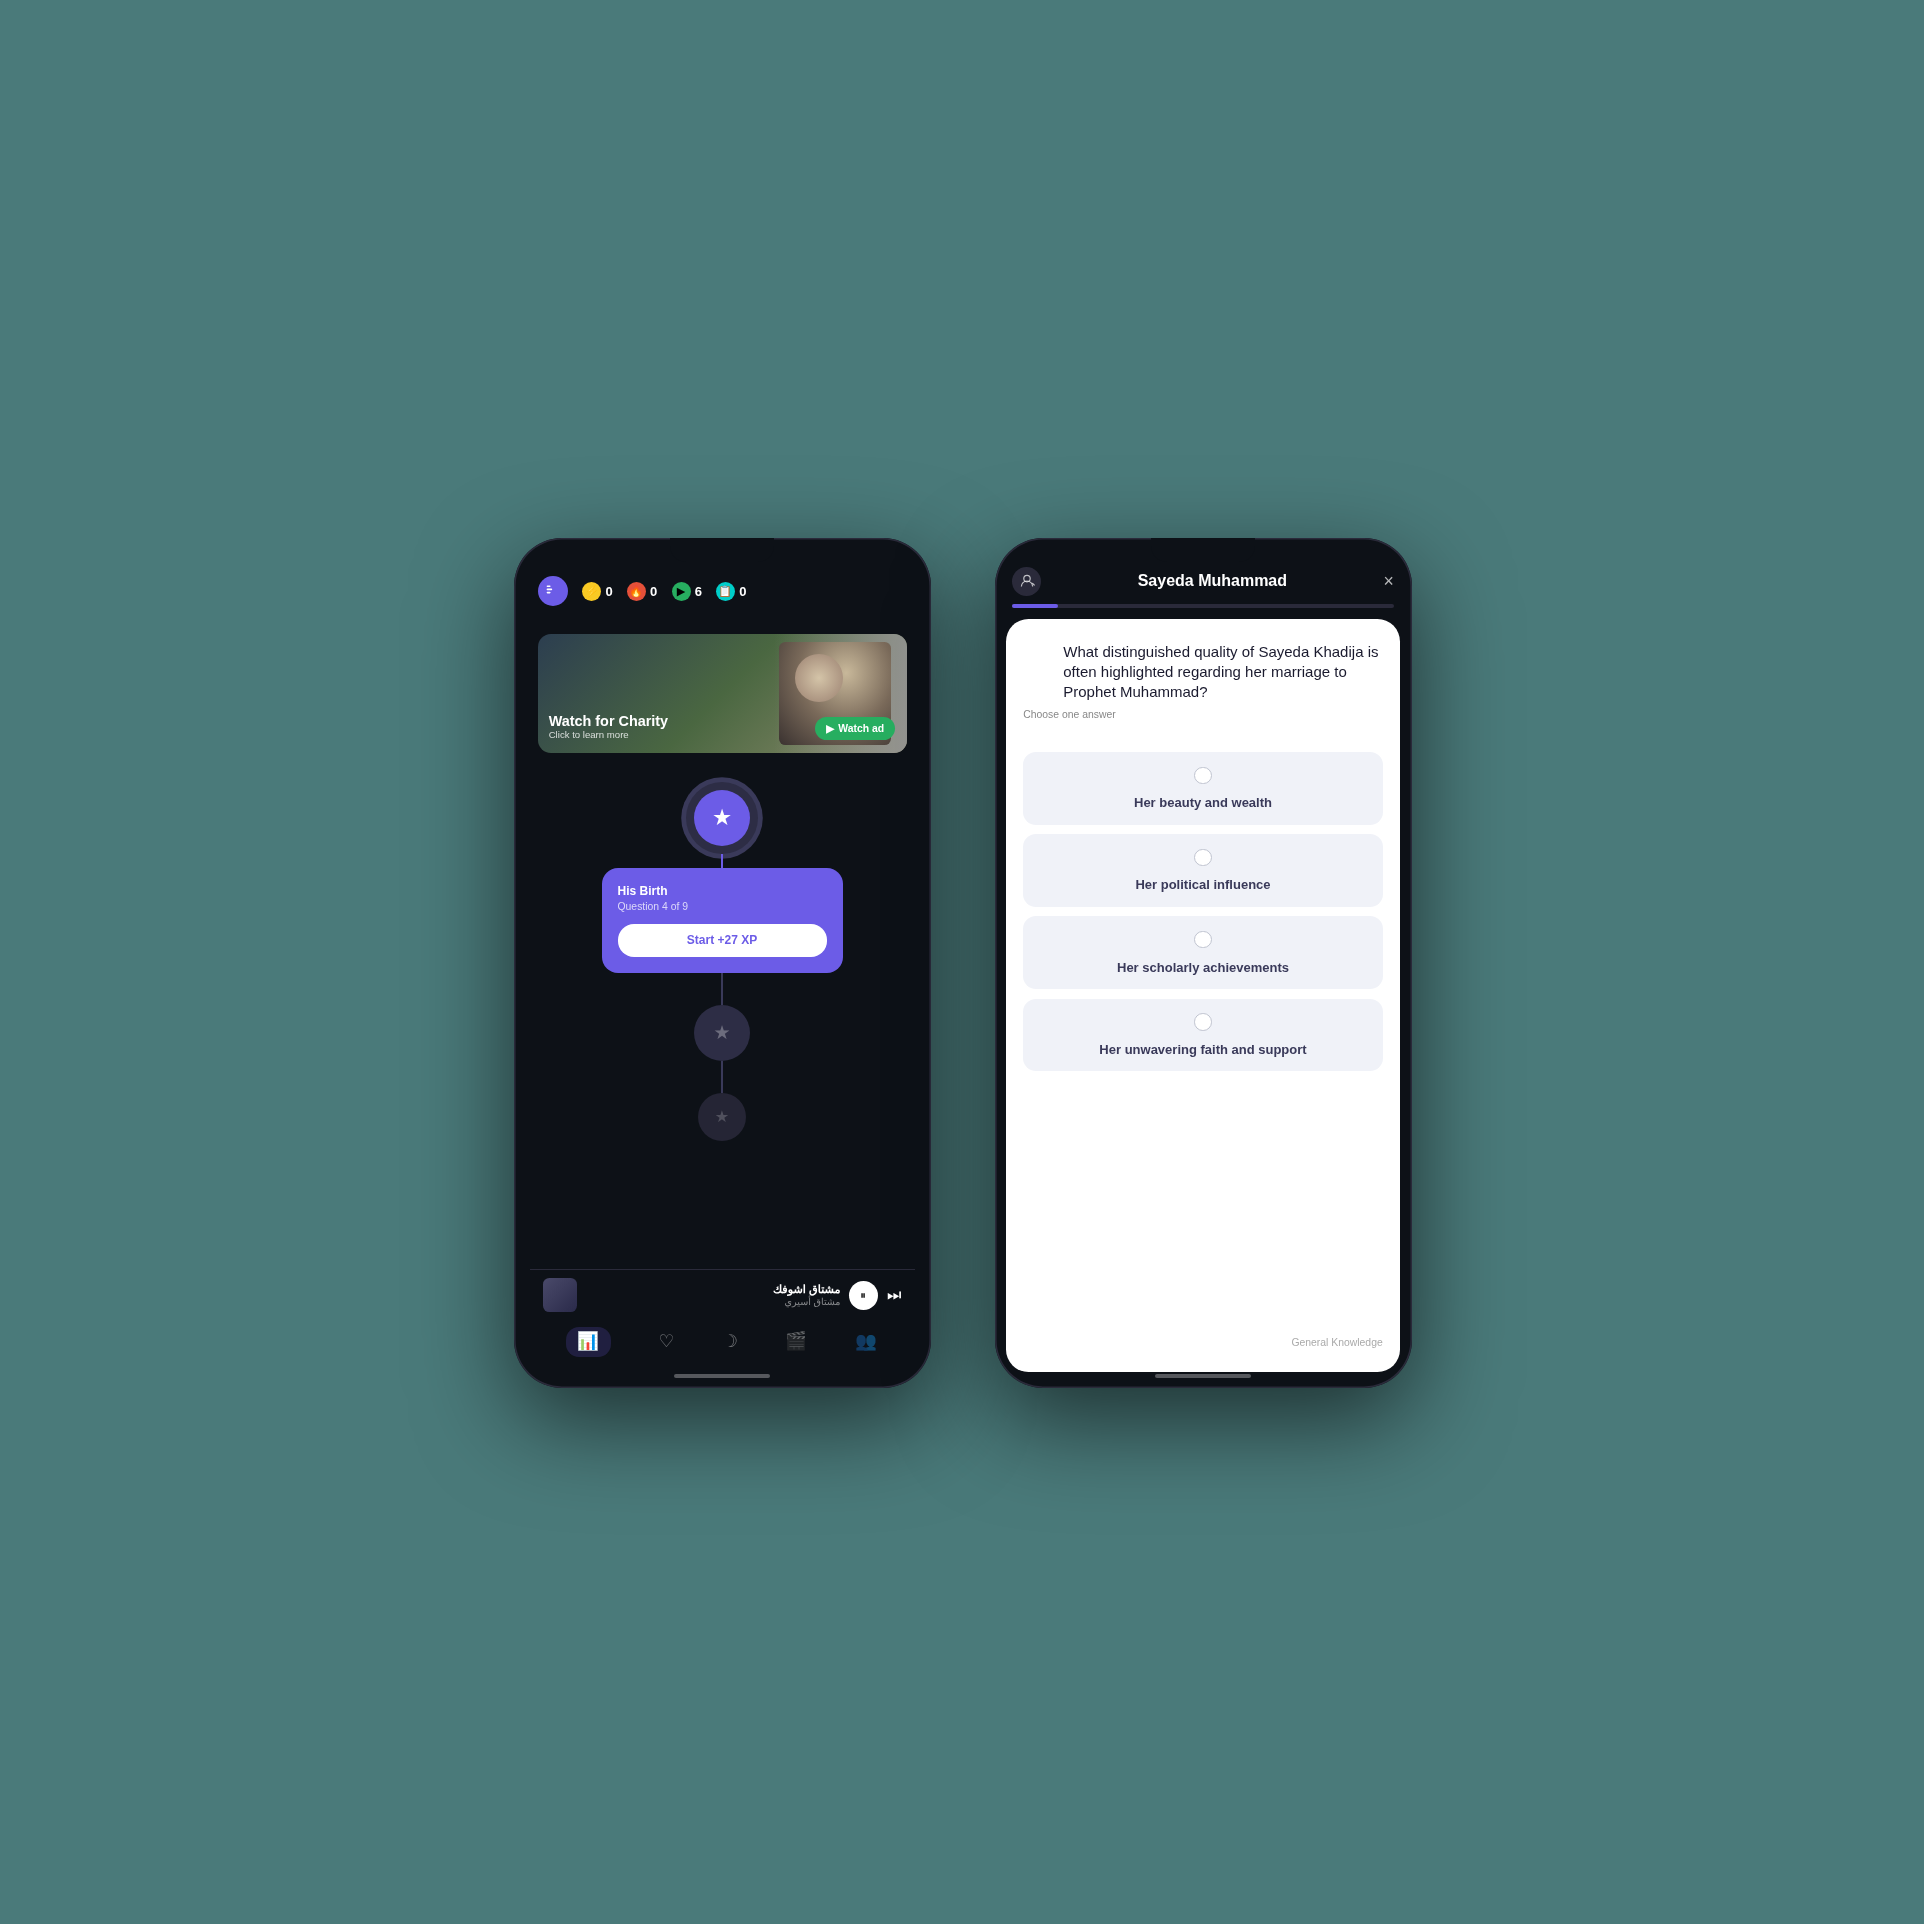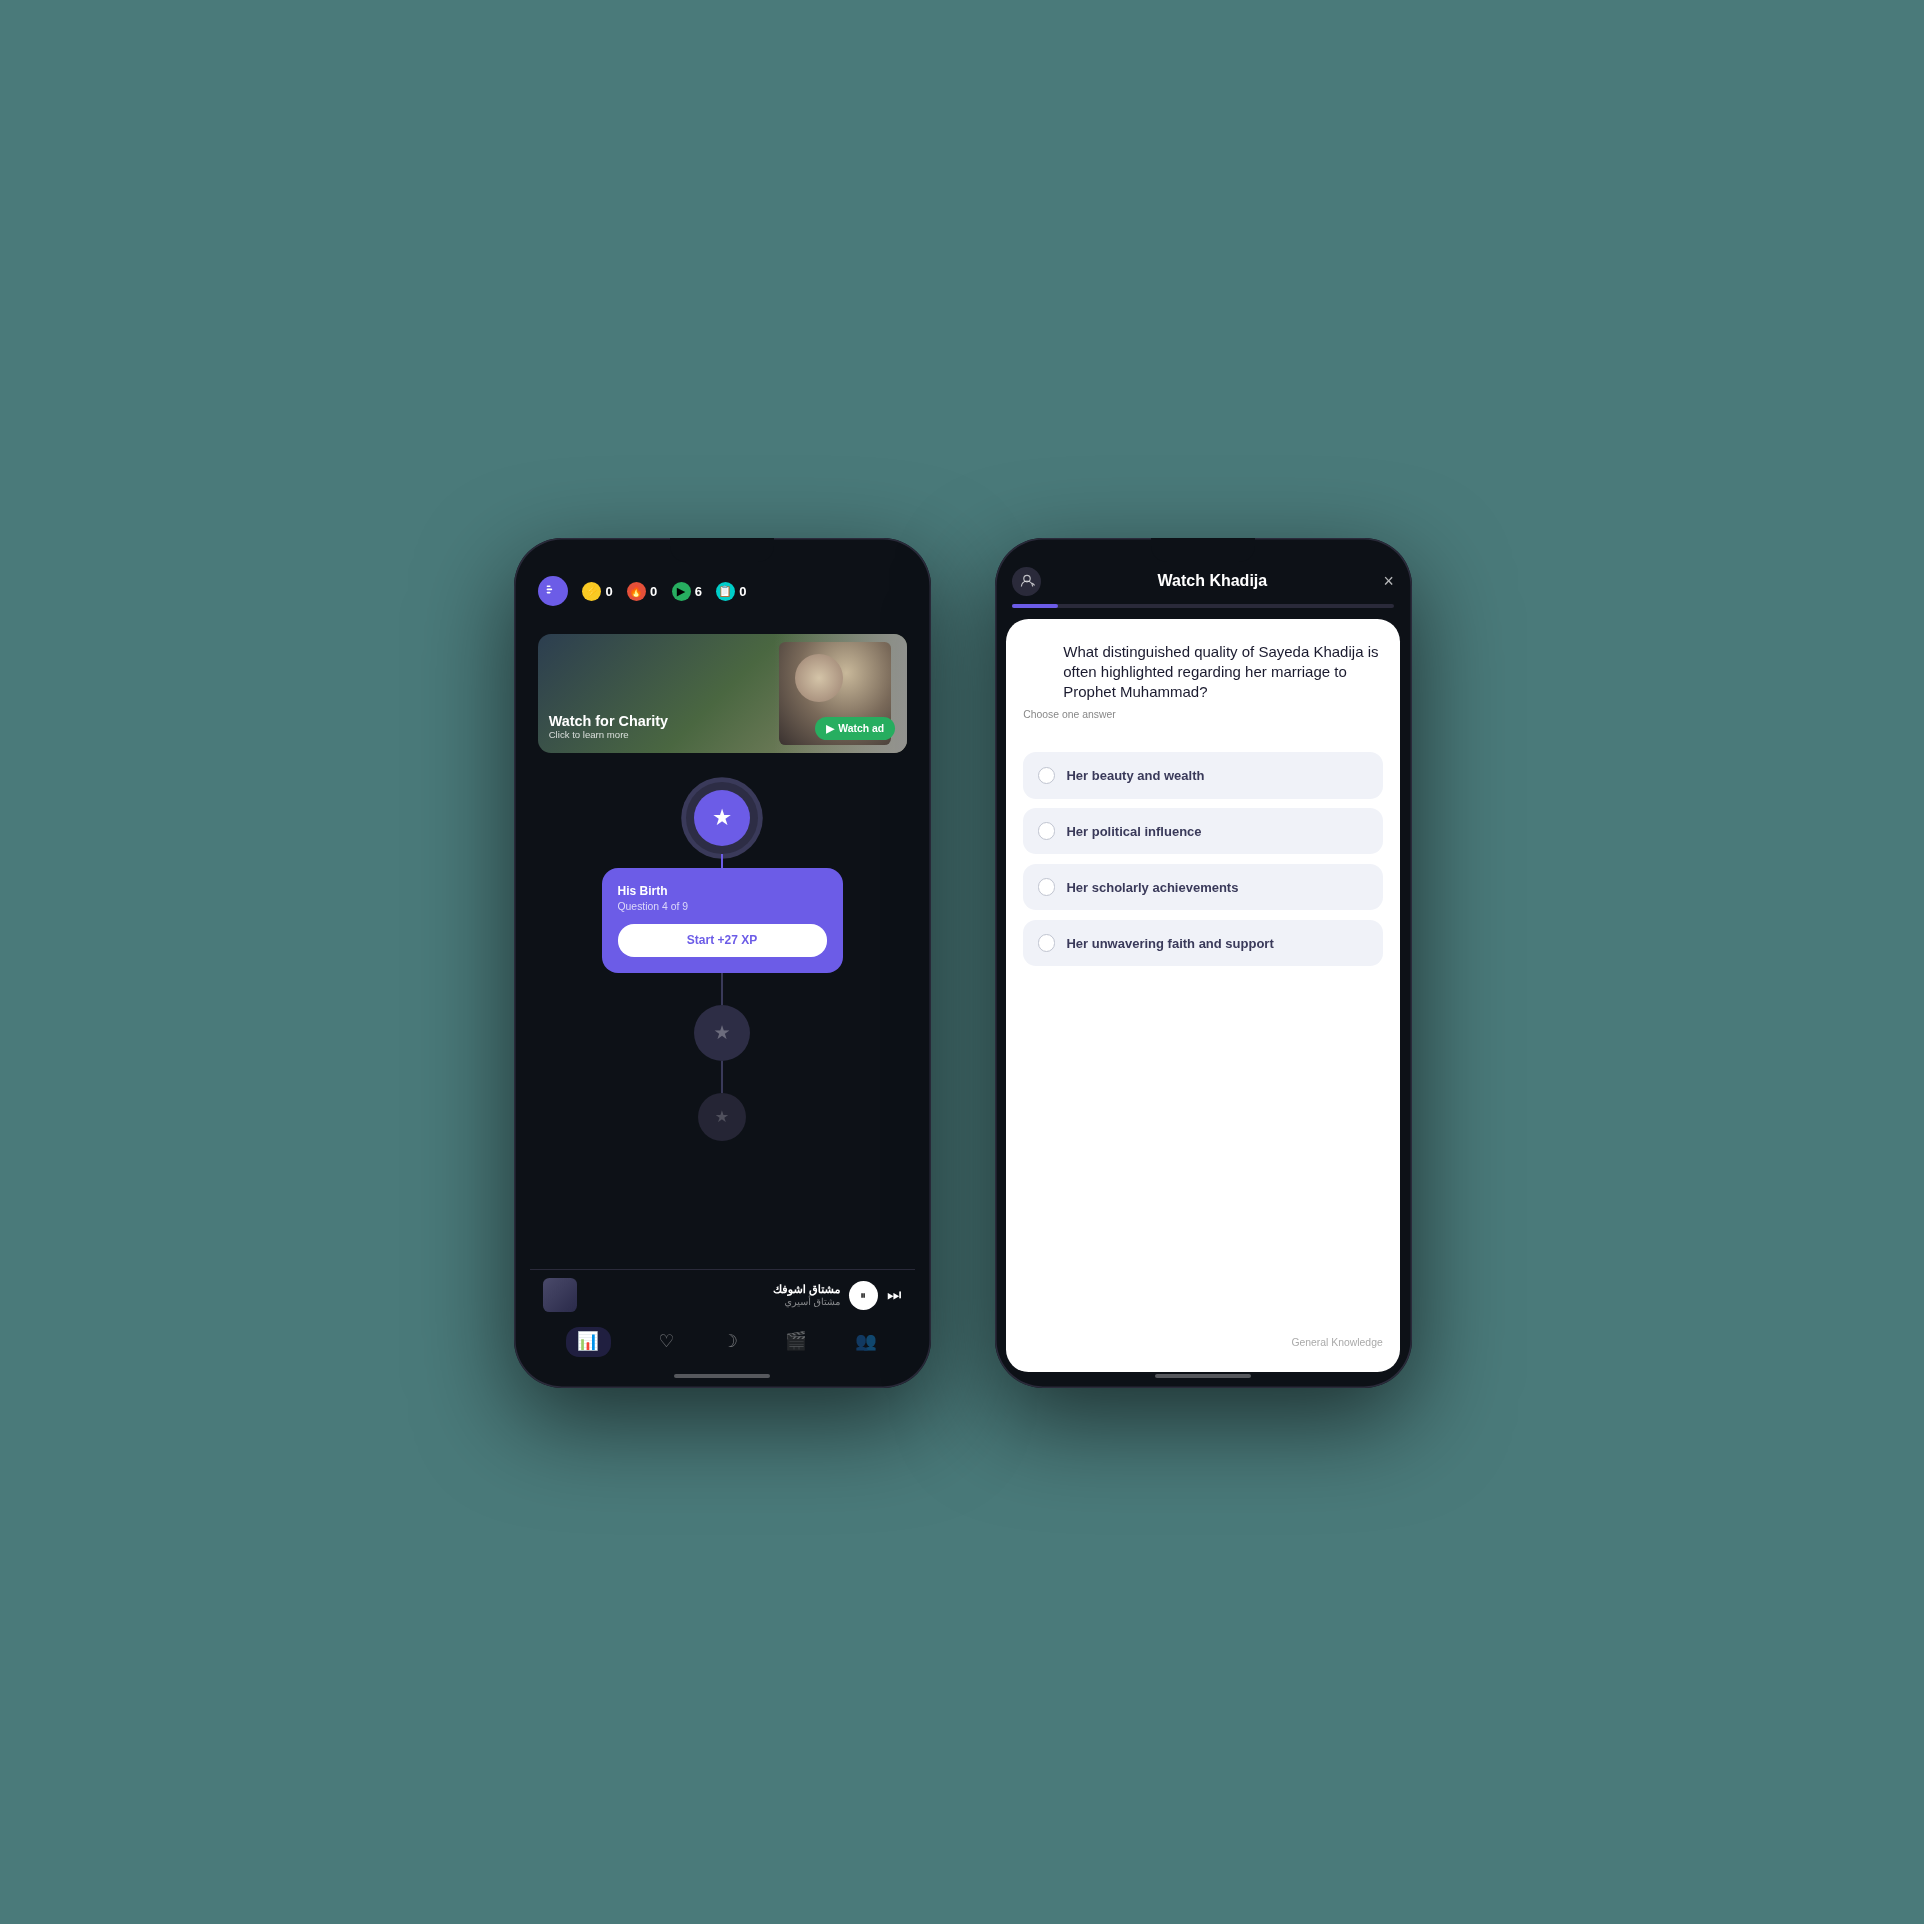--- a/index.html
+++ b/index.html
@@ -493,20 +493,21 @@
     }
 
     .answer-option {
       background: #f0f2f8;
       border-radius: 13px;
       padding: 14.4px 14.4px;
       display: flex;
       align-items: center;
       gap: 11.2px;
       cursor: pointer;
+      flex-direction: column;
     }
 
     .option-radio {
       width: 17.6px;
       height: 17.6px;
       border-radius: 50%;
       border: 1.6px solid #c0c4d0;
       background: white;
       flex-shrink: 0;
     }
@@ -651,21 +652,21 @@
     <div class="content">
 
       <div class="quiz-header">
         <div class="quiz-avatar">
           <svg width="16" height="16" viewBox="0 0 20 20" fill="none">
             <circle cx="10" cy="7" r="4" stroke="rgba(255,255,255,0.7)" stroke-width="1.5" fill="none"></circle>
             <path d="M3 17c0-3.866 3.134-7 7-7s7 3.134 7 7" stroke="rgba(255,255,255,0.7)" stroke-width="1.5" fill="none"></path>
             <path d="M17 13l2 2" stroke="rgba(255,255,255,0.7)" stroke-width="1.5" stroke-linecap="round"></path>
           </svg>
         </div>
-        <span class="quiz-title">Watch Khadija</span>
+        <span class="quiz-title">Sayeda Muhammad</span>
         <span class="quiz-close">×</span>
       </div>
 
       <div class="progress-bar-container">
         <div class="progress-bar-bg">
           <div class="progress-bar-fill"></div>
         </div>
       </div>
 
       <div class="quiz-card">

